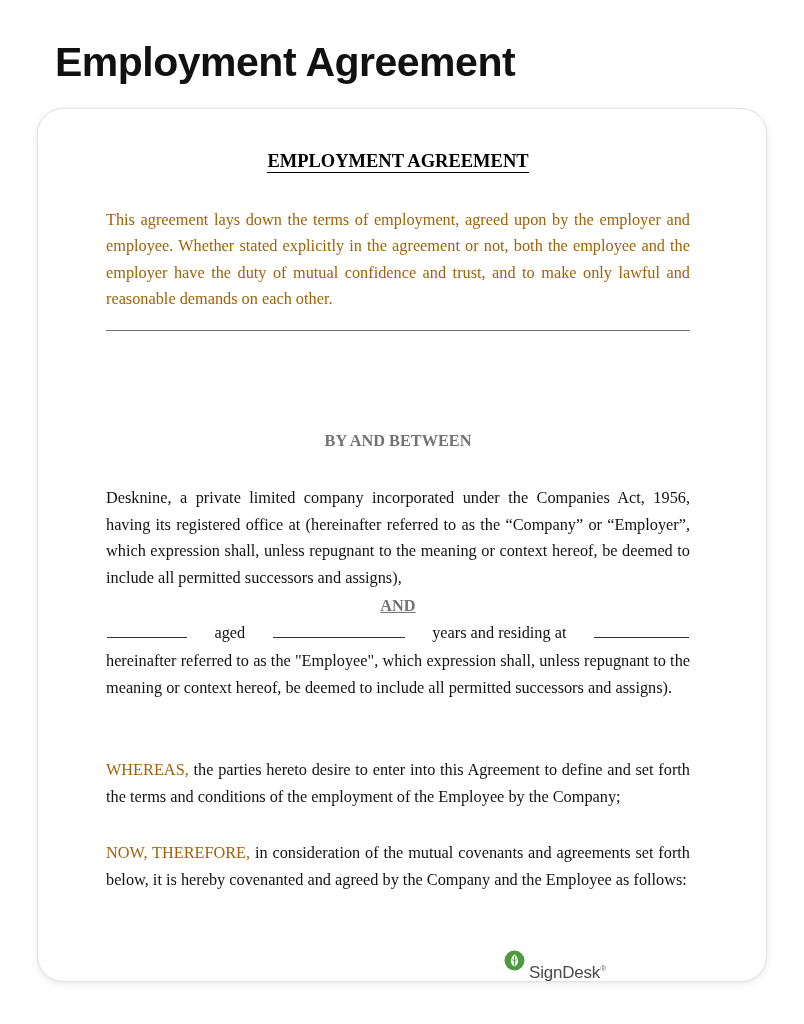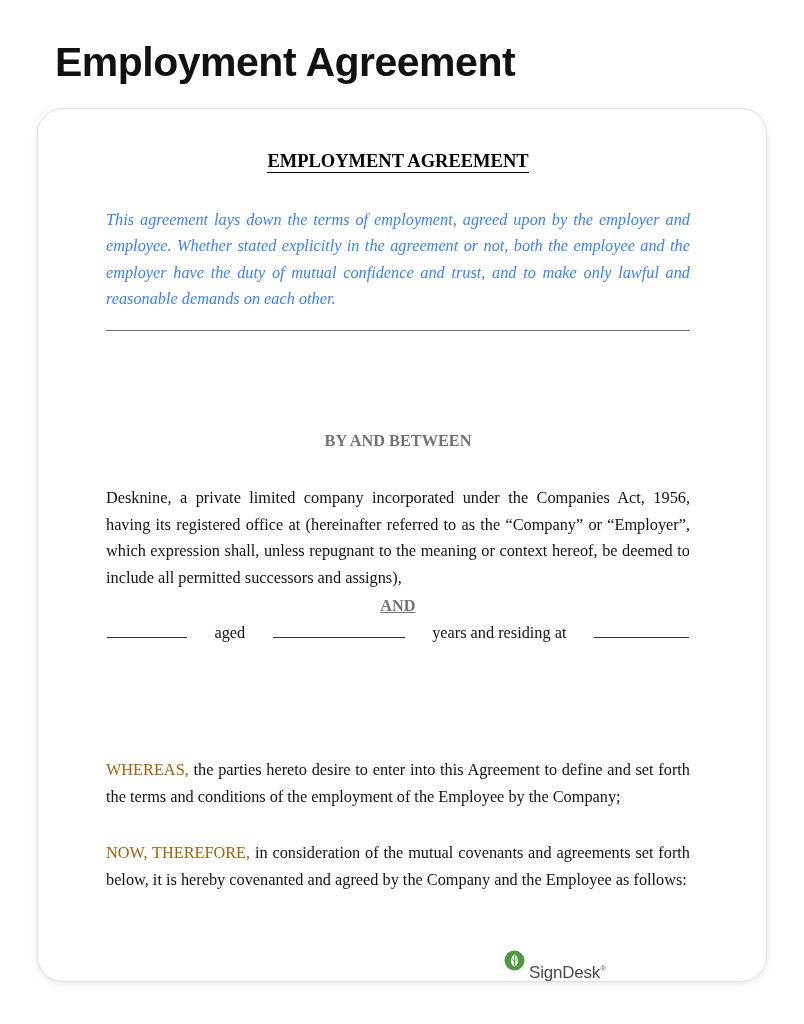--- a/index.html
+++ b/index.html
@@ -76,22 +76,21 @@
     padding-bottom: 1px;
   }
 
   .intro-para {
     position: absolute;
     left: 0;
     top: 98px;
     width: 584px;
     font-family: "Liberation Serif", serif;
     font-size: 16.3px;
-    font-style: italic;
-    color: #3b82f6;
+    color: #a16207;
     line-height: 26.3px;
     text-align: justify;
   }
 
   .divider {
     position: absolute;
     left: 0;
     top: 221px;
     width: 584px;
     height: 0;
@@ -210,20 +209,21 @@
       <div class="center-heading heading-and">AND</div>
 
       <div class="row-aged">
         <span class="blank-line blank-sm"></span>
         <span class="word">aged</span>
         <span class="blank-line blank-lg"></span>
         <span class="word">years  and  residing  at</span>
         <span class="blank-line blank-md"></span>
       </div>
 
+      <div class="body-para para-employee">hereinafter referred to as the "Employee", which expression shall, unless repugnant to the meaning or context hereof, be deemed to include all permitted successors and assigns).</div>
 
       <div class="body-para para-whereas">
         <b class="bold-lead">WHEREAS,</b><span> the parties hereto desire to enter into this Agreement to define and set forth the terms and conditions of the employment of the Employee by the Company;</span>
       </div>
 
       <div class="body-para para-therefore">
         <b class="bold-lead">NOW, THEREFORE,</b><span> in consideration of the mutual covenants and agreements set forth below, it is hereby covenanted and agreed by the Company and the Employee as follows:</span>
       </div>
 
       <div class="logo-wrap">

